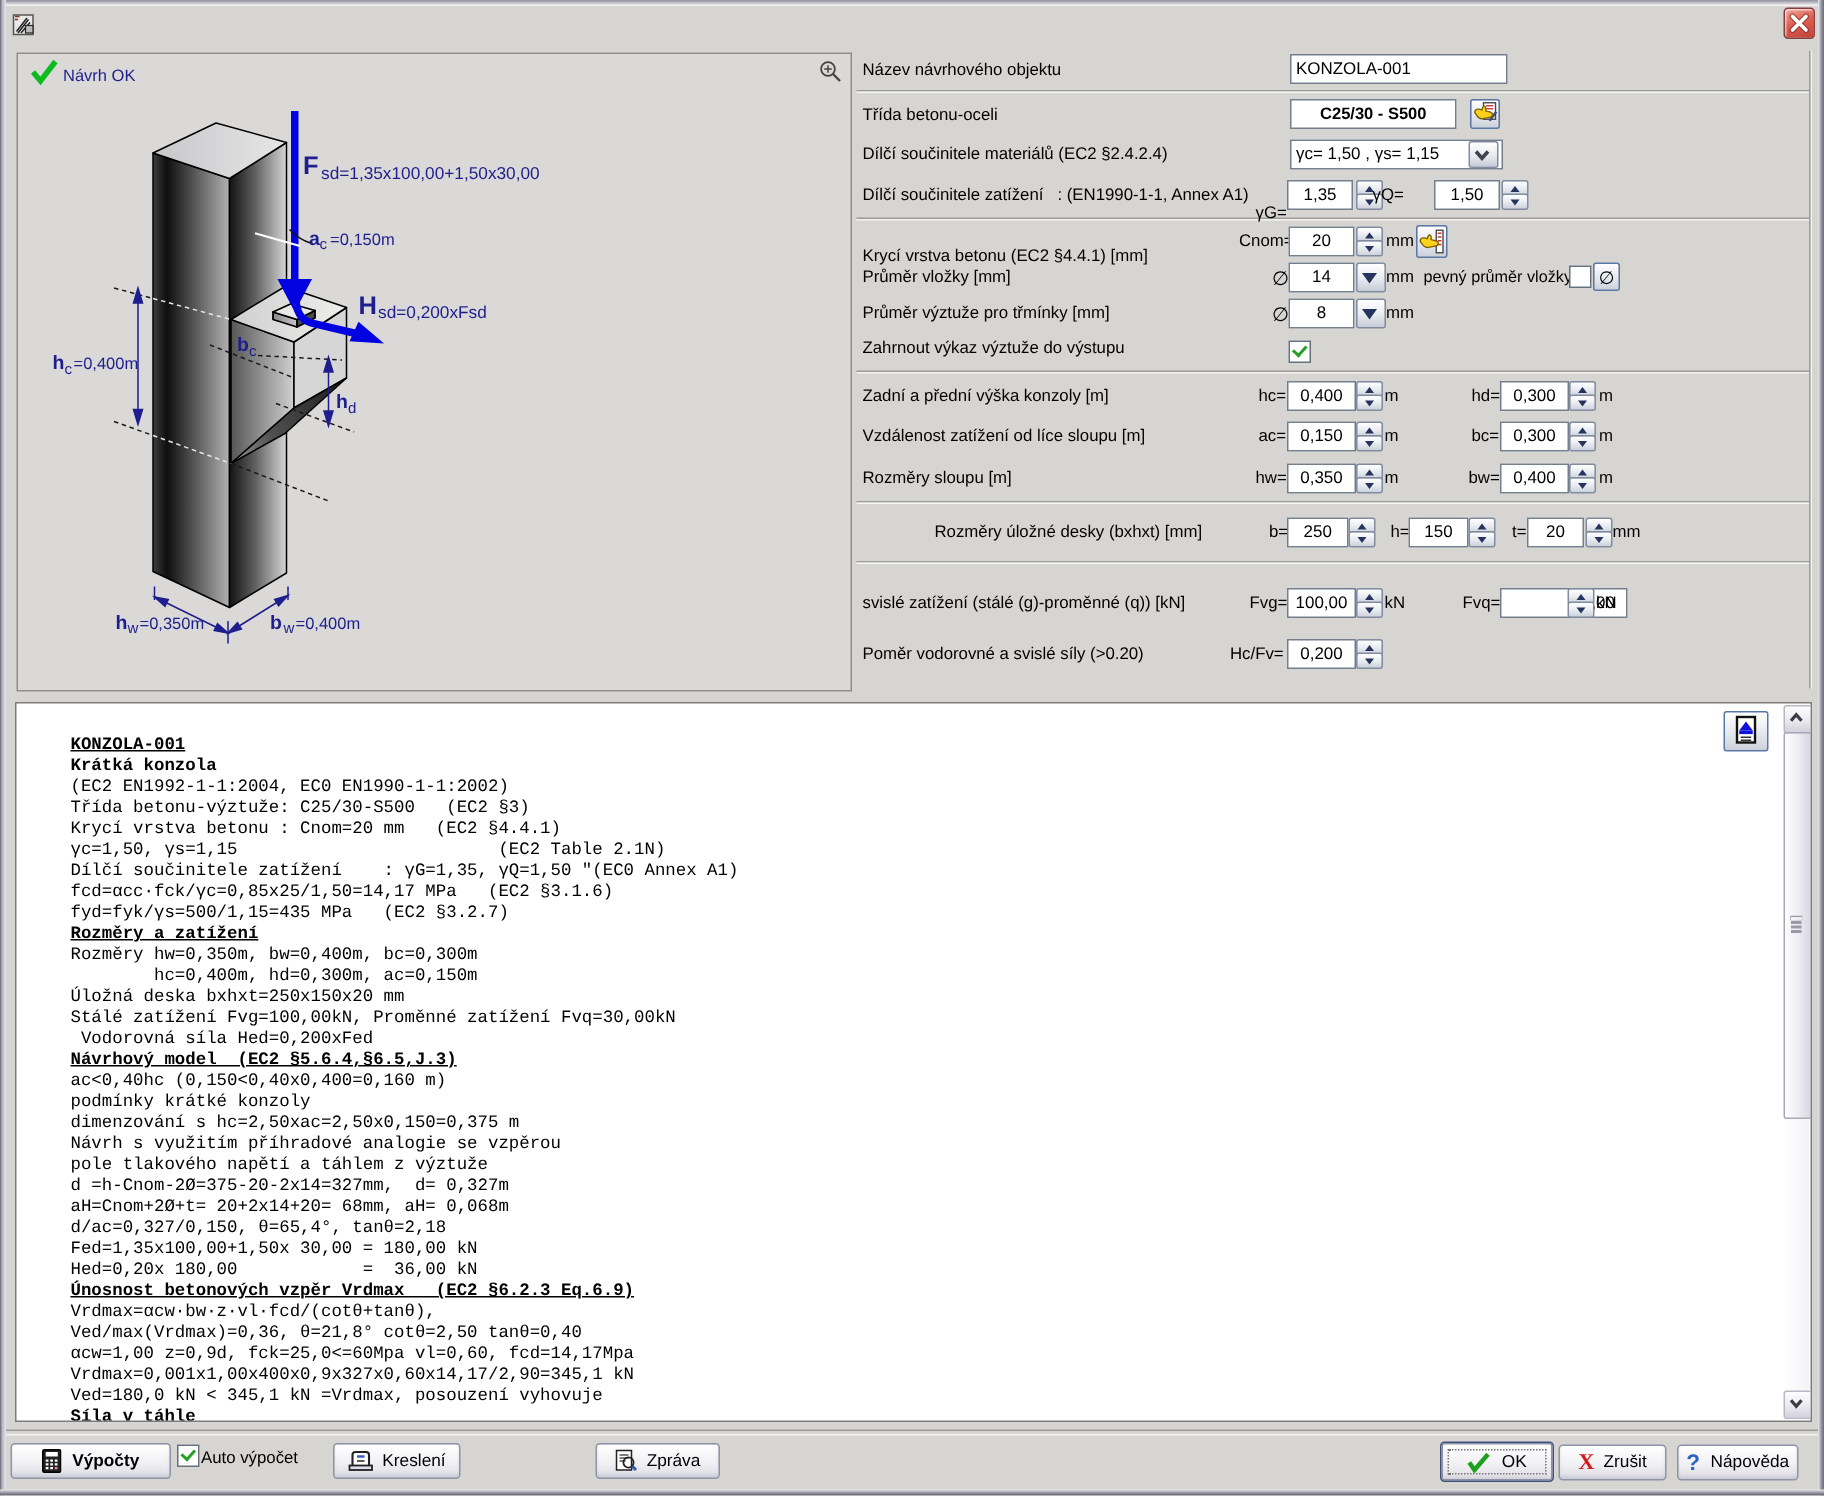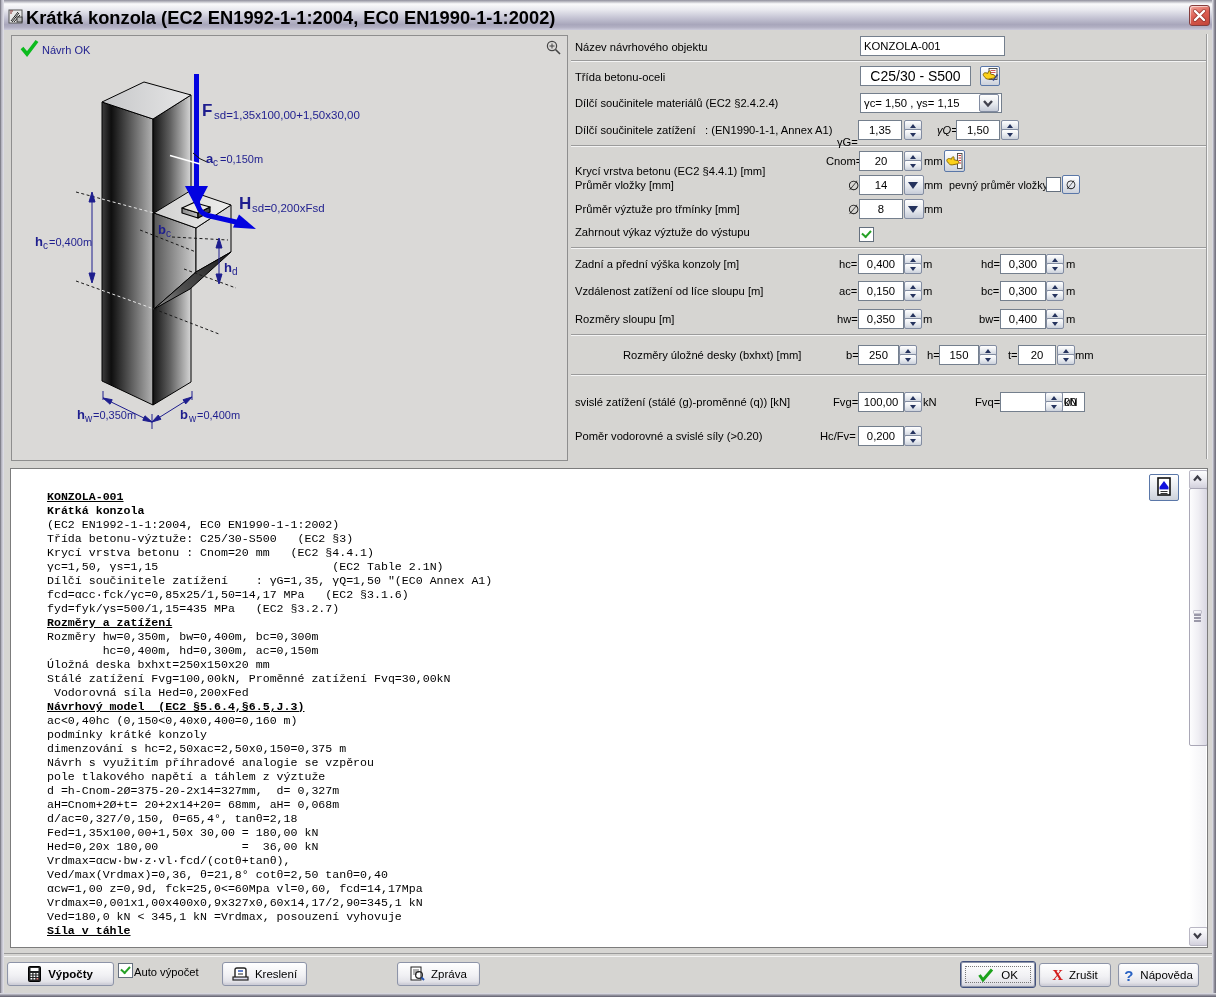--- a/index.html
+++ b/index.html
@@ -70,23 +70,20 @@
   box-shadow:0 0 0 0.5px #9b99a9, 0 3px 0 0 #9b99a9, 0 6px 0 0 #9b99a9, 0 9px 0 0 #9b99a9;}
 
 #botbar{position:absolute;left:0px;top:953px;width:1216px;height:2px;border-top:1px solid #9b9b9b;border-bottom:1px solid #f4f4f4;}
 .btn{position:absolute;height:22px;border:1px solid #8d94a8;border-radius:3px;
   background:linear-gradient(#ffffff,#f1f1f4 55%,#dcdce3);
   font-size:11.5px;color:#000;display:flex;align-items:center;justify-content:center;white-space:nowrap;
   box-shadow:inset 0 -2px 2px rgba(160,160,180,.25);}
 </style></head>
 <body>
 <div id="frame">
-  <div id="title">
-    <span class="txt">Krátká konzola (EC2 EN1992-1-1:2004, EC0 EN1990-1-1:2002)</span>
-  </div>
   <div id="closebtn">
       <svg width="15" height="15" viewBox="0 0 15 15">
     <path d="M3 3 L12 12 M12 3 L3 12" stroke="#70201a" stroke-width="4" stroke-linecap="round" opacity="0.55"></path>
     <path d="M3 3 L12 12 M12 3 L3 12" stroke="#ffffff" stroke-width="2.4" stroke-linecap="round"></path>
   </svg>
     </div>
   <div id="titleicon" class="abs" style="left:8px;top:8px;width:16px;height:16px;"><svg width="16" height="16" viewBox="0 0 16 16">
         <rect x="1" y="2" width="13" height="13" fill="#e8e8e8" stroke="#555" stroke-width="1"></rect>
         <path d="M3 13 L10 4 M4 14 L11 5 M6 14 L12 7" stroke="#222" stroke-width="1"></path>
         <path d="M2 3 l3 0 M2 5 l2 0" stroke="#833" stroke-width="1"></path>
@@ -223,42 +220,42 @@
     <div class="sep" style="left:2px;top:111px;width:635px;"></div>
     <div class="sep" style="left:2px;top:213px;width:635px;"></div>
     <div class="sep" style="left:2px;top:300px;width:635px;"></div>
     <div class="sep" style="left:2px;top:340px;width:635px;"></div>
     <div style="position:absolute;left:637px;top:0px;width:0;height:425px;border-left:1px solid #9b9b9b;border-right:1px solid #f4f4f4;"></div>
 
     <div class="lbl" style="left:6px;top:7px;">Název návrhového objektu</div>
     <div class="field left" style="left:291px;top:2px;width:140px;height:18px;">KONZOLA-001</div>
 
     <div class="lbl" style="left:6px;top:37px;">Třída betonu-oceli</div>
-    <div class="field" style="left:291px;top:32px;width:109px;height:18px;font-weight:normal;font-size:14px;">C25/30 - S500</div>
+    <div class="field" style="left:291px;top:32px;width:109px;height:18px;font-weight:bold;font-size:11px;">C25/30 - S500</div>
     <div class="ibtn" style="left:411px;top:32px;width:18px;height:18px;"><svg width="18" height="18" viewBox="0 0 18 18">
           <rect x="8" y="1.5" width="8" height="11" fill="#fff" stroke="#444" stroke-width="0.9"></rect>
           <path d="M9.5 3.5h5M9.5 5.5h5M9.5 7.5h3" stroke="#cc4444" stroke-width="0.9"></path>
           <path d="M16.5 7.5 L12 13.5" stroke="#3a4a8a" stroke-width="1.7"></path>
           <path d="M3 9.2 c-1.8,-1.6 -0.2,-3.8 1.8,-3.4 l2.2,0.5 c0.2,-1.4 0.8,-2.6 1.7,-2.4 c0.9,0.2 0.9,1.7 0.7,3 l3.6,1 c1.6,0.5 1.3,2.9 -0.4,3.2 l-5,1 c-2,0.4 -3.6,-1.2 -4.6,-2.9z" fill="#fcd11b" stroke="#7a5f00" stroke-width="0.9"></path>
         </svg></div>
 
     <div class="lbl" style="left:6px;top:63px;">Dílčí součinitele materiálů (EC2 §2.4.2.4)</div>
     <div class="field left" style="left:291px;top:59px;width:137px;height:18px;">γc= 1,50 , γs= 1,15</div>
     <div class="dd ddc" style="left:410px;top:60px;height:16px;"><svg width="16" height="16" viewBox="0 0 16 16">
           <path d="M4 6 L8 10.5 L12 6" fill="none" stroke="#41424e" stroke-width="2.4"></path>
         </svg></div>
 
     <div class="lbl" style="left:6px;top:90px;">Dílčí součinitele zatížení&nbsp;&nbsp;&nbsp;: (EN1990-1-1, Annex A1)</div>
     <div class="lbl" style="left:268px;top:102px;">γG=</div>
     <div class="field" style="left:289px;top:86px;width:42px;height:18px;">1,35</div>
     <div class="spin" style="left:335px;top:86px;height:20px;">
         <div class="sb up"></div>
         <div class="sb dn"></div>
       </div>
-    <div class="lbl" style="left:368px;top:90px;font-style:italic;">γQ=</div>
+    <div class="lbl" style="left:346px;top:90px;">γQ=</div>
     <div class="field" style="left:387px;top:86px;width:42px;height:18px;">1,50</div>
     <div class="spin" style="left:432px;top:86px;height:20px;">
         <div class="sb up"></div>
         <div class="sb dn"></div>
       </div>
 
     <div class="lbl" style="left:6px;top:131px;">Krycí vrstva betonu (EC2 §4.4.1) [mm]</div>
     <div class="lbl" style="left:257px;top:121px;">Cnom=</div>
     <div class="field" style="left:290px;top:117px;width:42px;height:18px;">20</div>
     <div class="spin" style="left:335px;top:117px;height:20px;">
@@ -404,20 +401,21 @@
 ac&lt;0,40hc (0,150&lt;0,40x0,400=0,160 m)
 podmínky krátké konzoly
 dimenzování s hc=2,50xac=2,50x0,150=0,375 m
 Návrh s využitím příhradové analogie se vzpěrou
 pole tlakového napětí a táhlem z výztuže
 d =h-Cnom-2Ø=375-20-2x14=327mm,  d= 0,327m
 aH=Cnom+2Ø+t= 20+2x14+20= 68mm, aH= 0,068m
 d/ac=0,327/0,150, θ=65,4°, tanθ=2,18
 Fed=1,35x100,00+1,50x 30,00 = 180,00 kN
 Hed=0,20x 180,00            =  36,00 kN
+<span class="u">Únosnost betonových vzpěr Vrdmax   (EC2 §6.2.3 Eq.6.9)</span>
 Vrdmax=αcw·bw·z·vl·fcd/(cotθ+tanθ),
 Ved/max(Vrdmax)=0,36, θ=21,8° cotθ=2,50 tanθ=0,40
 αcw=1,00 z=0,9d, fck=25,0&lt;=60Mpa vl=0,60, fcd=14,17Mpa
 Vrdmax=0,001x1,00x400x0,9x327x0,60x14,17/2,90=345,1 kN
 Ved=180,0 kN &lt; 345,1 kN =Vrdmax, posouzení vyhovuje
 <span class="u">Síla v táhle</span></div>
     <div id="printbtn" class="ibtn" style="left:1138px;top:5px;width:28px;height:25px;"><svg width="28" height="25" viewBox="0 0 28 25">
           <rect x="8" y="3" width="12" height="17" fill="#fff" stroke="#111" stroke-width="1.6"></rect>
           <polygon points="9.5,12 14,6 18.5,12" fill="#1111dd"></polygon>
           <rect x="9.5" y="12" width="9" height="2.4" fill="#1111dd"></rect>

